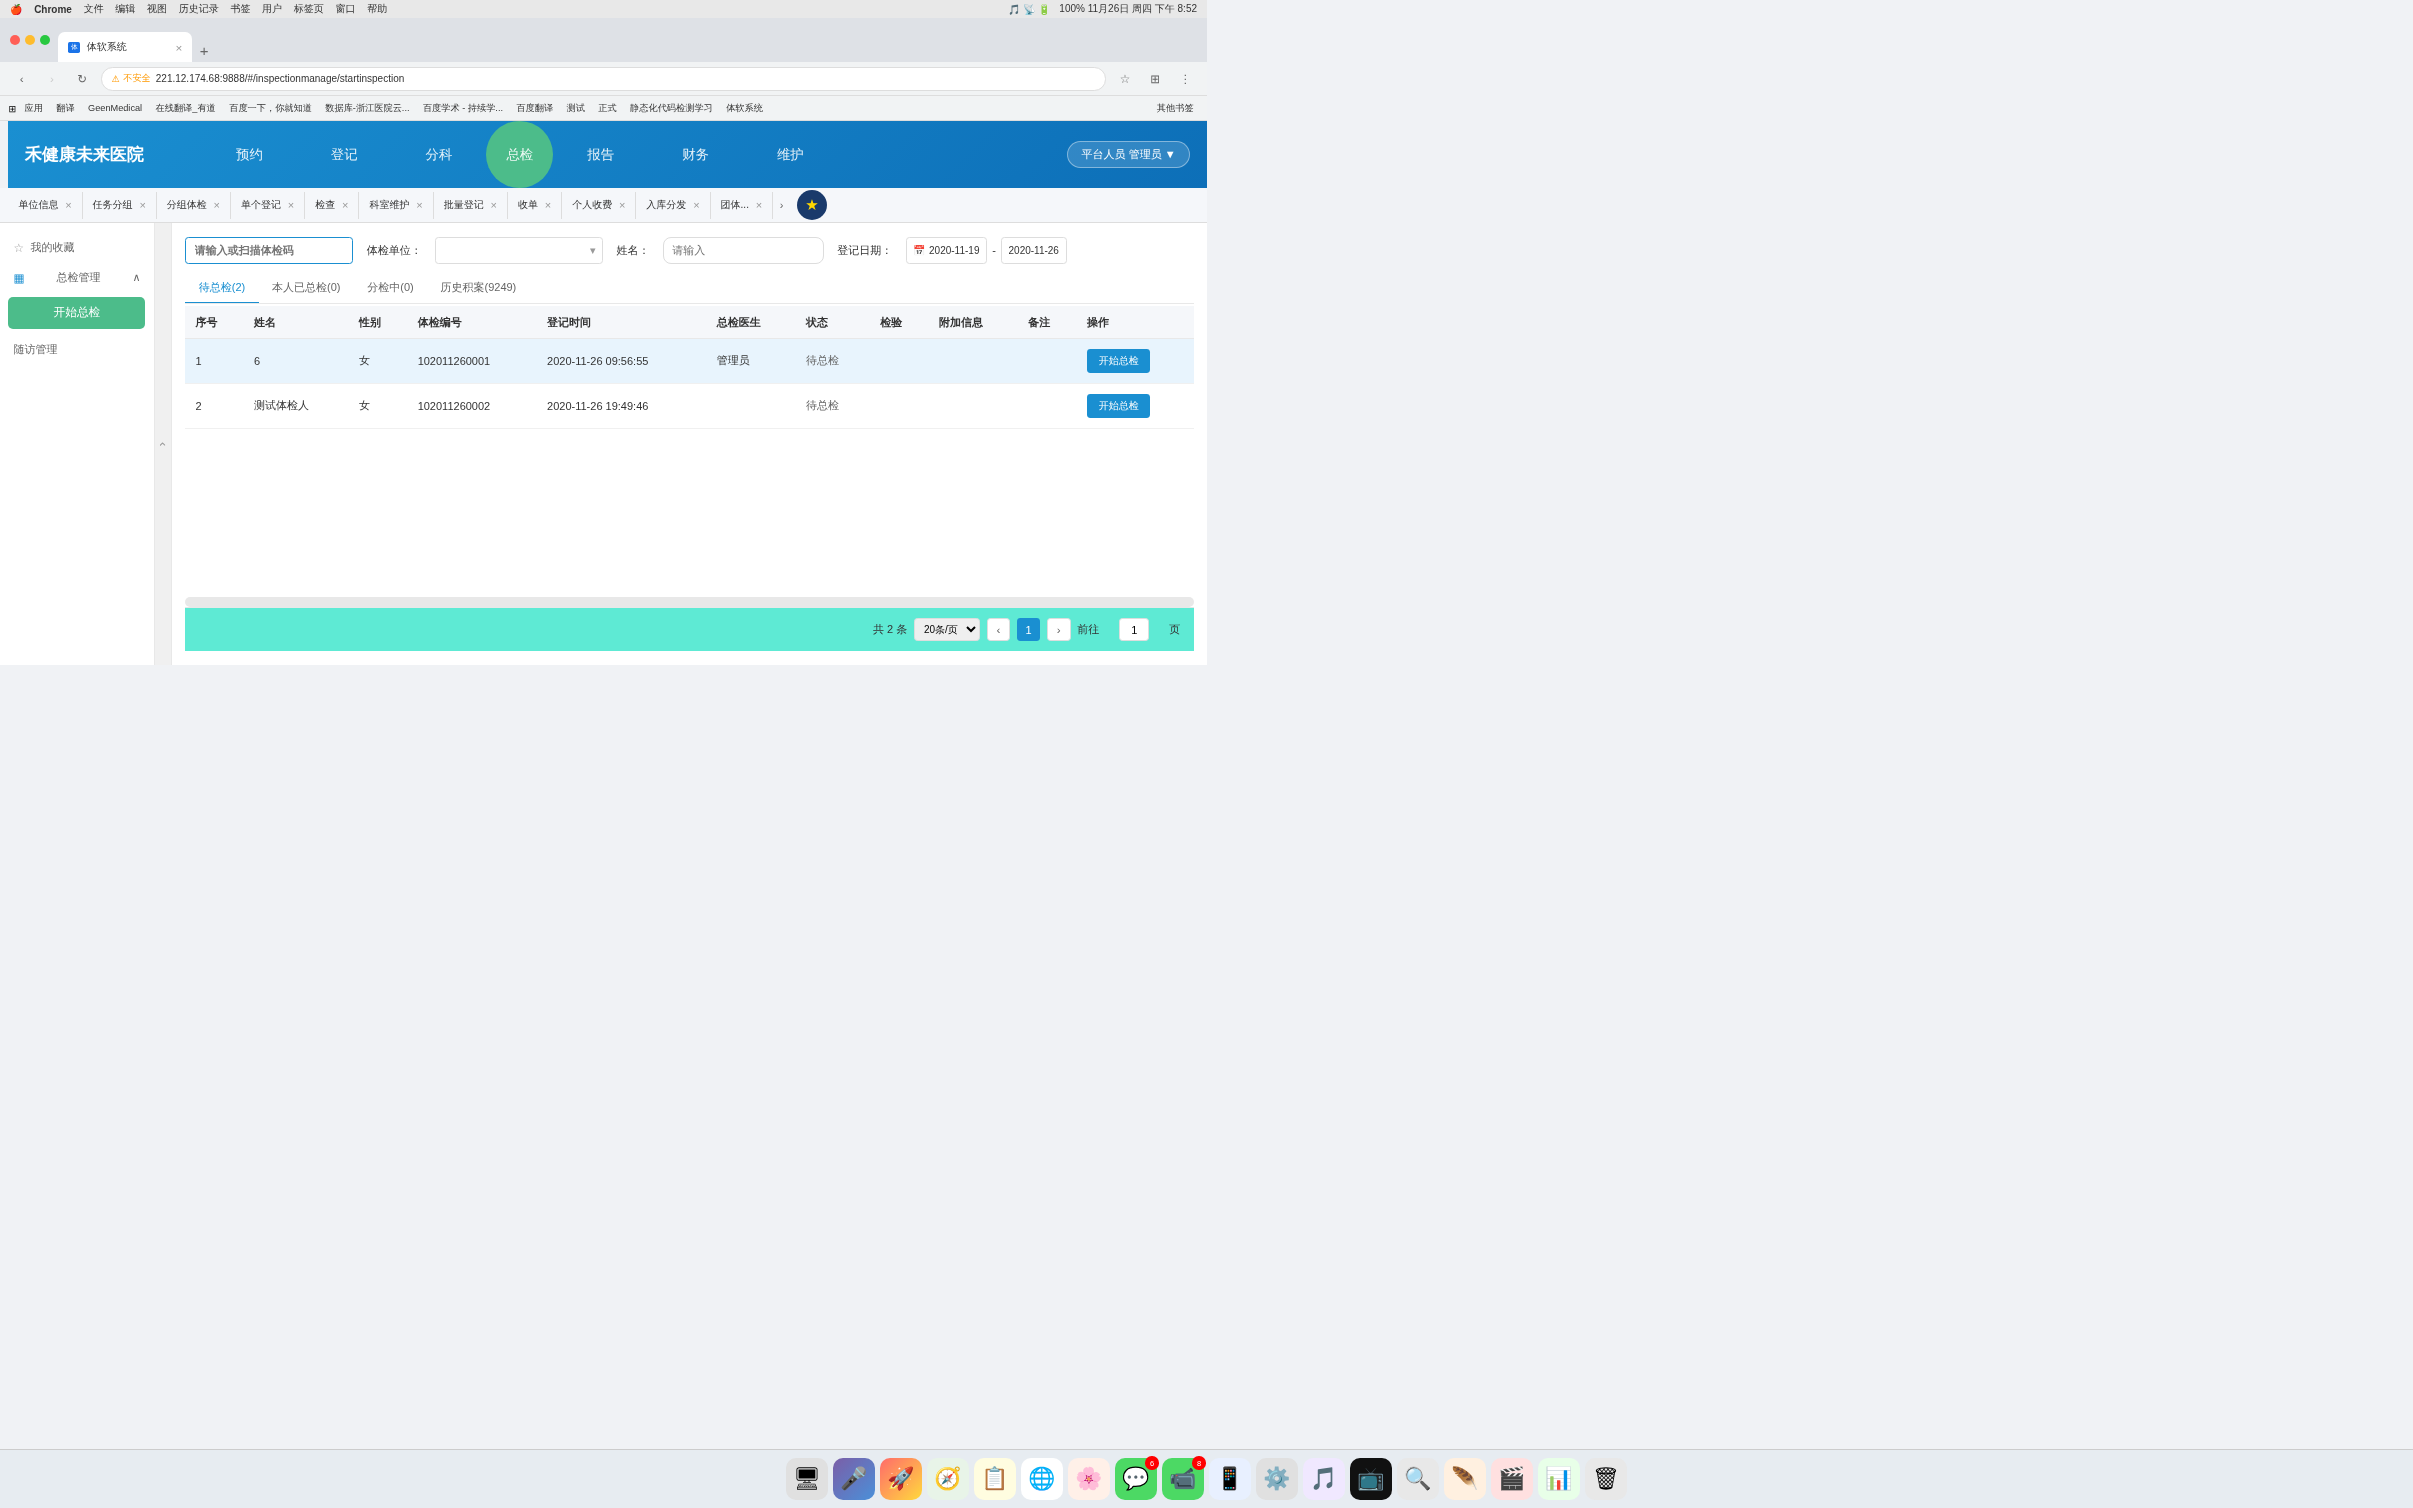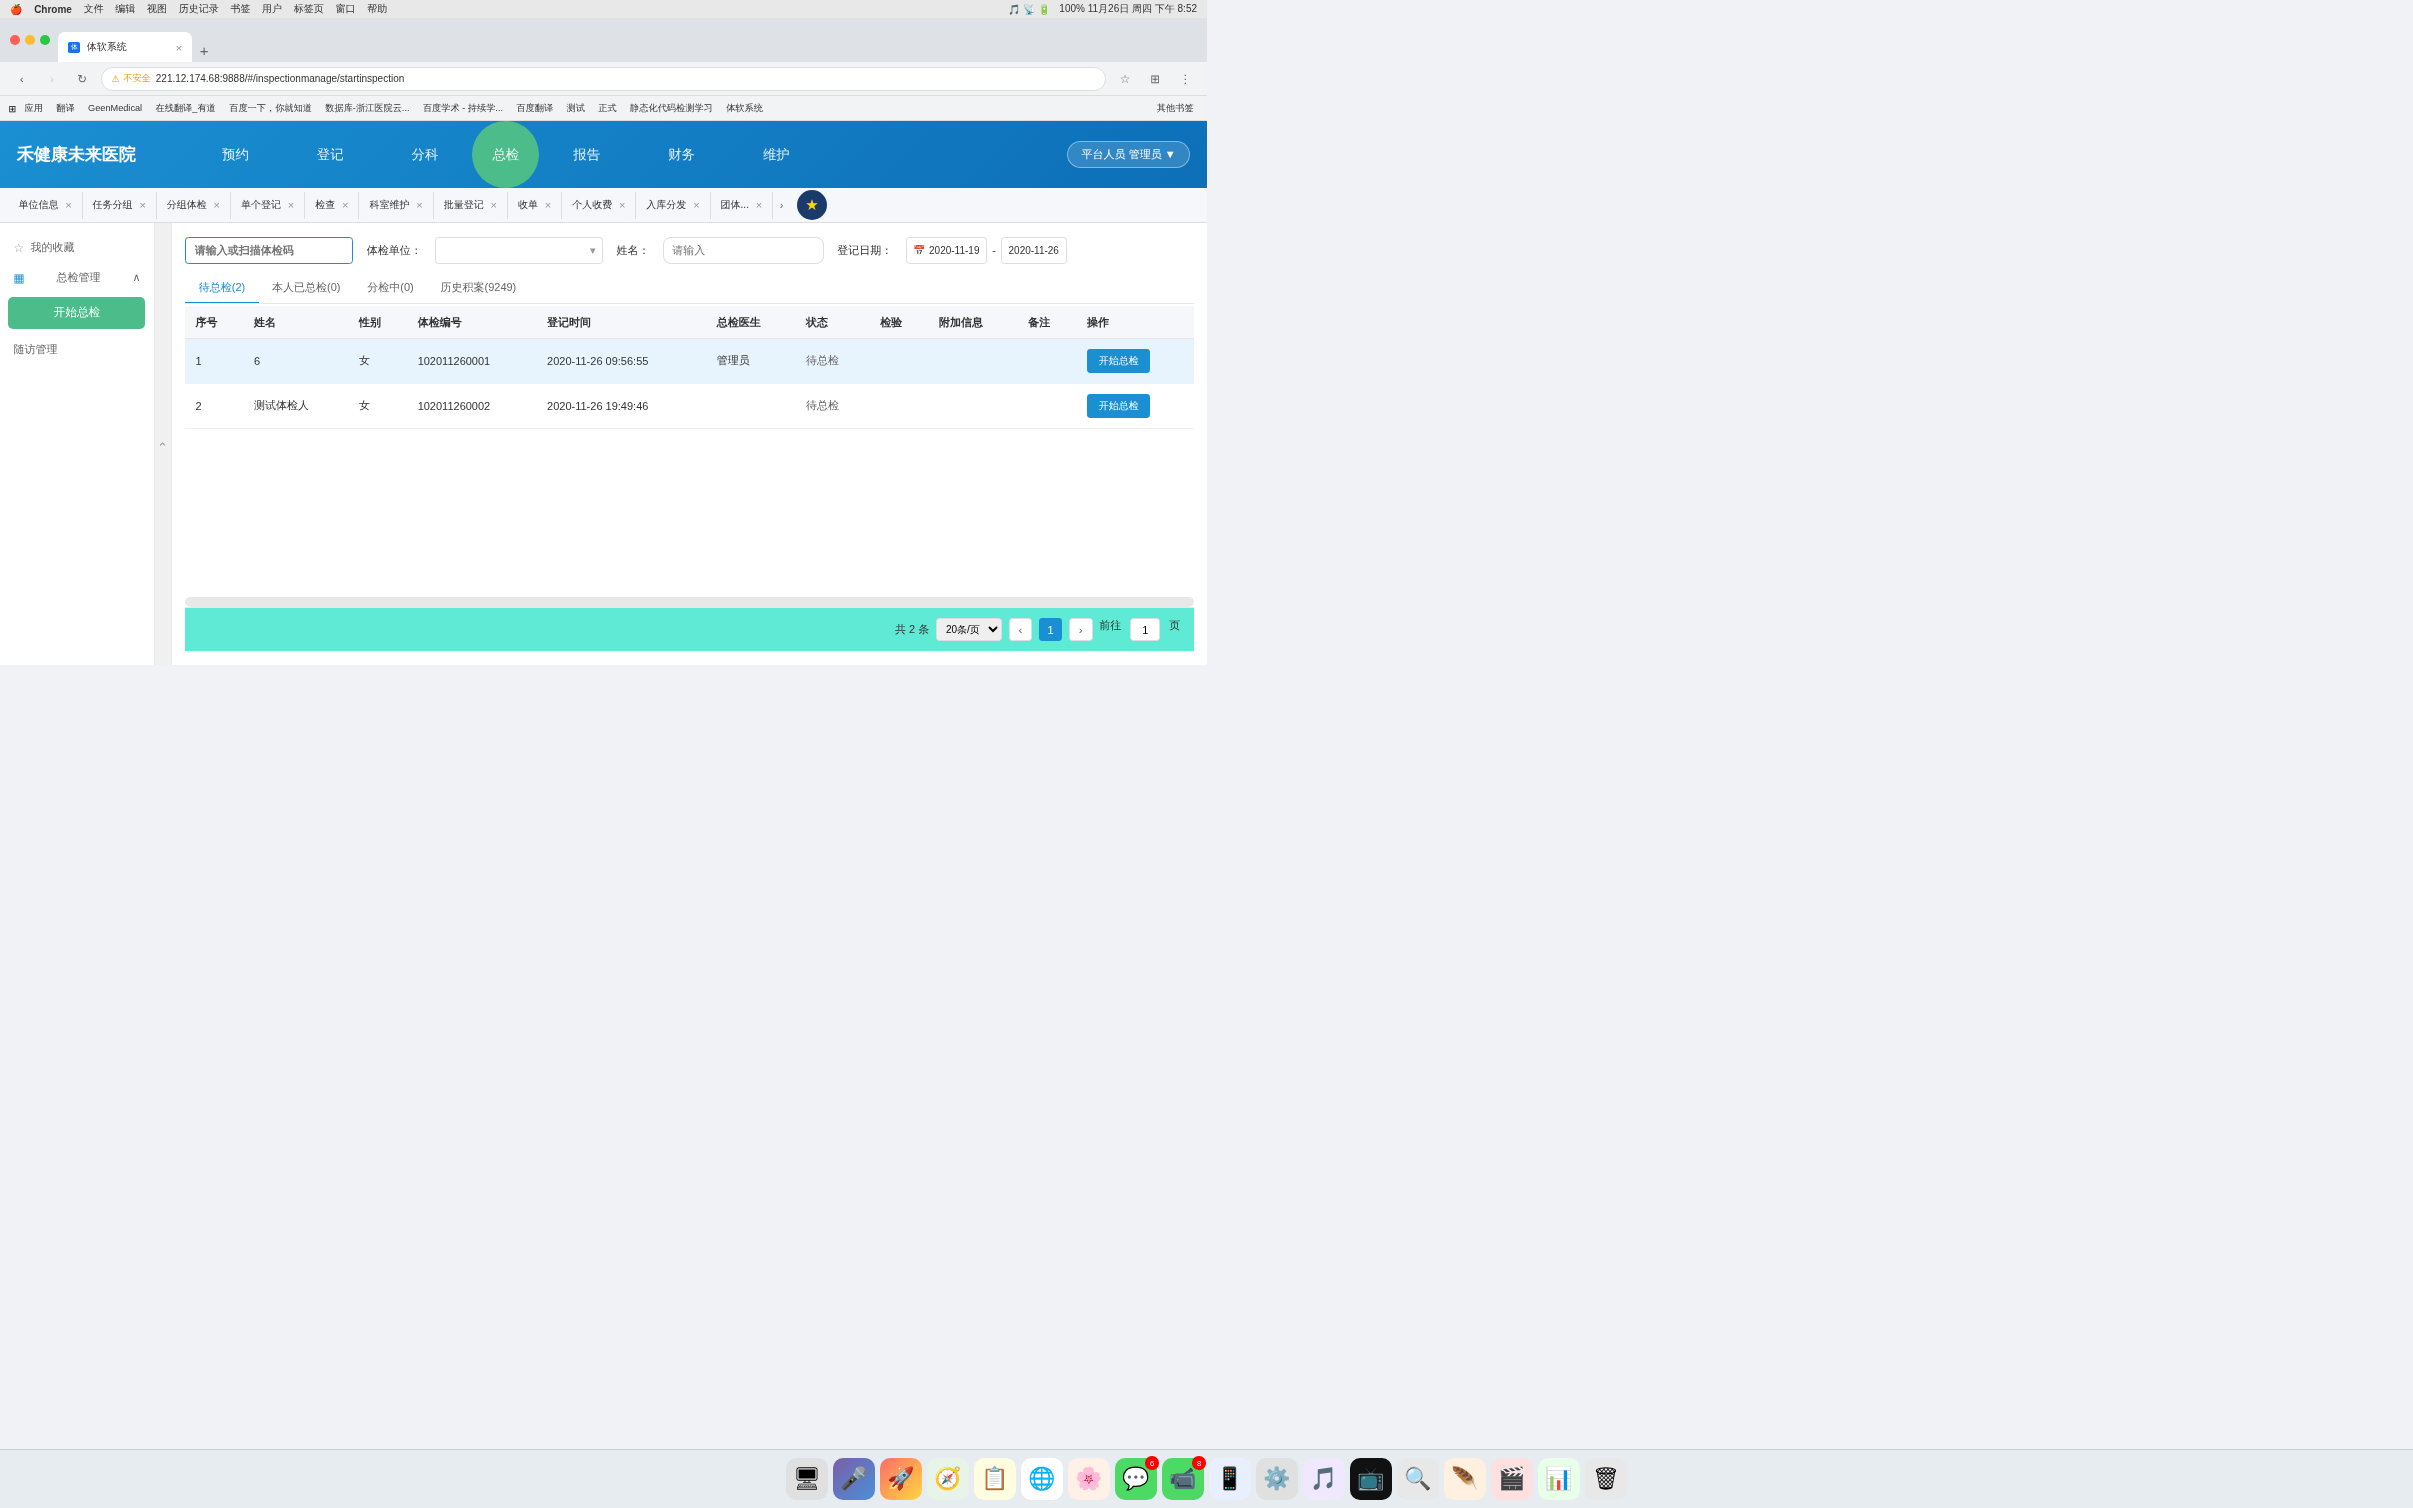--- a/index.html
+++ b/index.html
@@ -37,21 +37,21 @@
 
     
     .bookmarks-bar {
       height: 25px; background: #f1f3f4; display: flex; align-items: center; padding: 0 8.4px; gap: 3.4px; border-bottom: 0.8px solid #ddd; overflow: hidden;
     }
     .bm-item { display: flex; align-items: center; gap: 2.5px; padding: 1.7px 5px; border-radius: 3.4px; font-size: 9.2px; color: #333; cursor: pointer; white-space: nowrap; }
     .bm-icon { font-size: 9.2px; }
 
     
     .app-header {
-      height: 67px; background: linear-gradient(135deg, #1a8fd1 0%, #0d6fb8 100%); display: flex; align-items: center; padding: 16px 17px; gap: 3px;
+      height: 67px; background: linear-gradient(135deg, #1a8fd1 0%, #0d6fb8 100%); display: flex; align-items: center; padding: 16px 17px; gap: 9px; margin-left: 8px;
     }
     .app-logo { color: white; font-size: 17px; font-weight: bold; min-width: 168px; }
     .app-nav { display: flex; flex: 1; gap: 0; }
     .nav-item { color: rgba(255,255,255,0.9); padding: 0 34px; height: 67px; display: flex; align-items: center; font-size: 13.4px; cursor: pointer; position: relative; }
     .nav-item.active { background: #4cbc8a; border-radius: 50%; width: 67px; height: 67px; padding: 0; justify-content: center; }
     .app-header-right { min-width: 168px; display: flex; justify-content: flex-end; }
     .user-btn { background: rgba(255,255,255,0.15); color: white; border: 0.8px solid rgba(255,255,255,0.4); border-radius: 17px; padding: 5px 13.4px; font-size: 11px; cursor: pointer; display: flex; align-items: center; gap: 5px; }
 
     
     .tabs-row {
@@ -102,21 +102,21 @@
     .data-table tr.highlighted td { background: #e8f4fd; }
     .status-badge { color: #666; }
     .action-btn { background: #1a8fd1; color: white; border: none; border-radius: 3.4px; padding: 5px 11.7px; font-size: 10px; cursor: pointer; white-space: nowrap; }
 
     
     .pagination-row { display: flex; align-items: center; justify-content: flex-end; padding: 10px 13.4px; gap: 6.7px; border-top: 0.8px solid #e8e8e8; background: #5eead4; }
     .page-info { font-size: 11px; color: #333; }
     .page-size-select { height: 23.5px; border: 0.8px solid #ddd; border-radius: 3.4px; padding: 0 5px; font-size: 10px; }
     .page-nav-btn { width: 23.5px; height: 23.5px; border: 0.8px solid #ddd; border-radius: 3.4px; display: flex; align-items: center; justify-content: center; font-size: 11.7px; cursor: pointer; color: #666; background: white; }
     .page-number-active { width: 23.5px; height: 23.5px; background: #1a8fd1; color: white; border-radius: 3.4px; display: flex; align-items: center; justify-content: center; font-size: 11px; }
-    .page-jump { display: flex; align-items: flex-start; gap: 9px; font-size: 11px; color: #333; }
+    .page-jump { display: flex; align-items: center; gap: 20px; font-size: 11px; color: #333; }
     .page-jump-input { width: 30px; height: 23.5px; border: 0.8px solid #ddd; border-radius: 3.4px; text-align: center; font-size: 11px; }
 
     
     .content-scroll { overflow-x: auto; }
 
     
     .dock-bar {
       height: 59px; background: rgba(230,235,240,0.95); border-top: 0.8px solid #ccc; display: flex; align-items: center; justify-content: center; gap: 5px; padding: 5px 13.4px; position: fixed; bottom: 0; left: 0; right: 0;
     }
     .dock-icon { width: 42px; height: 42px; border-radius: 10px; display: flex; align-items: center; justify-content: center; font-size: 22px; cursor: pointer; position: relative; }

